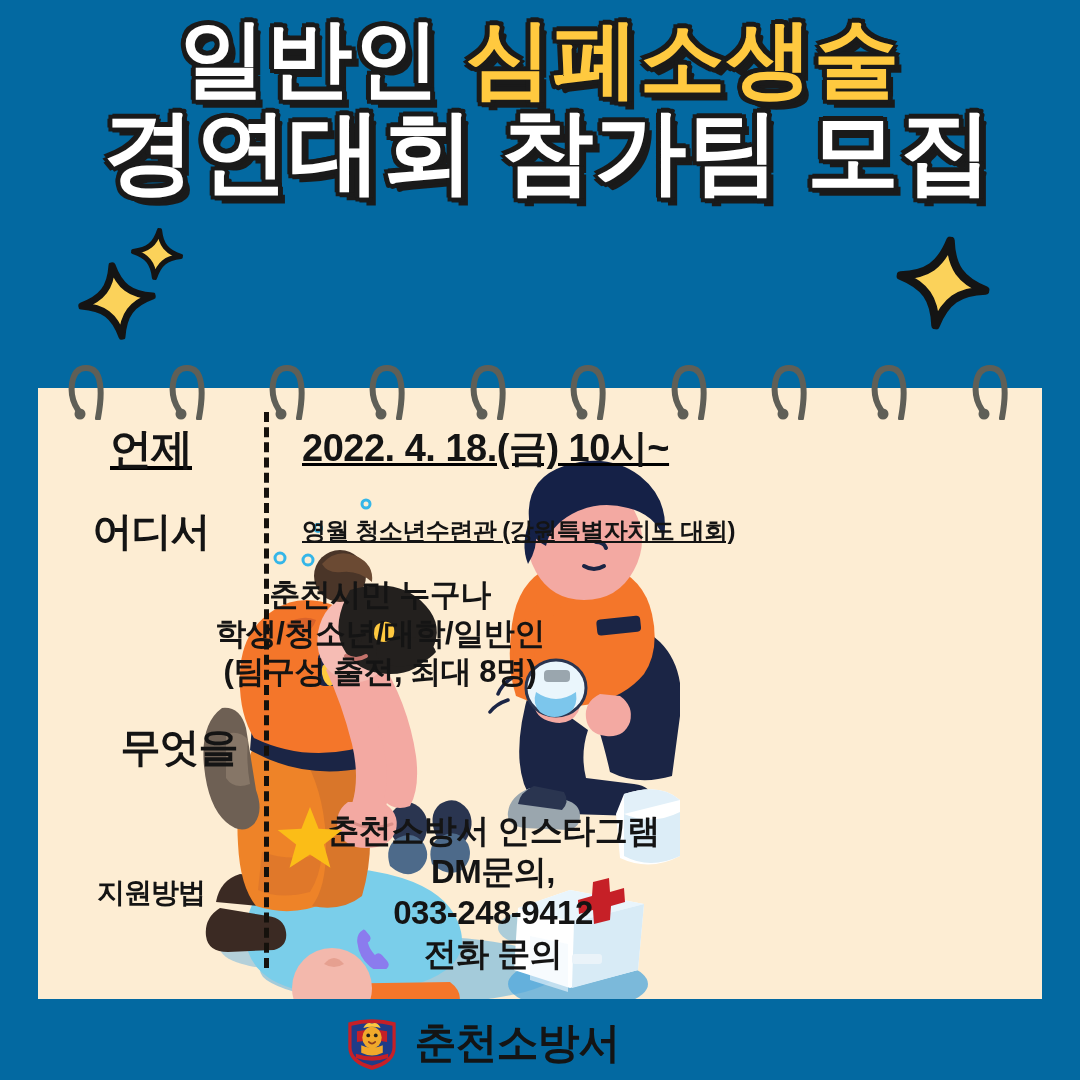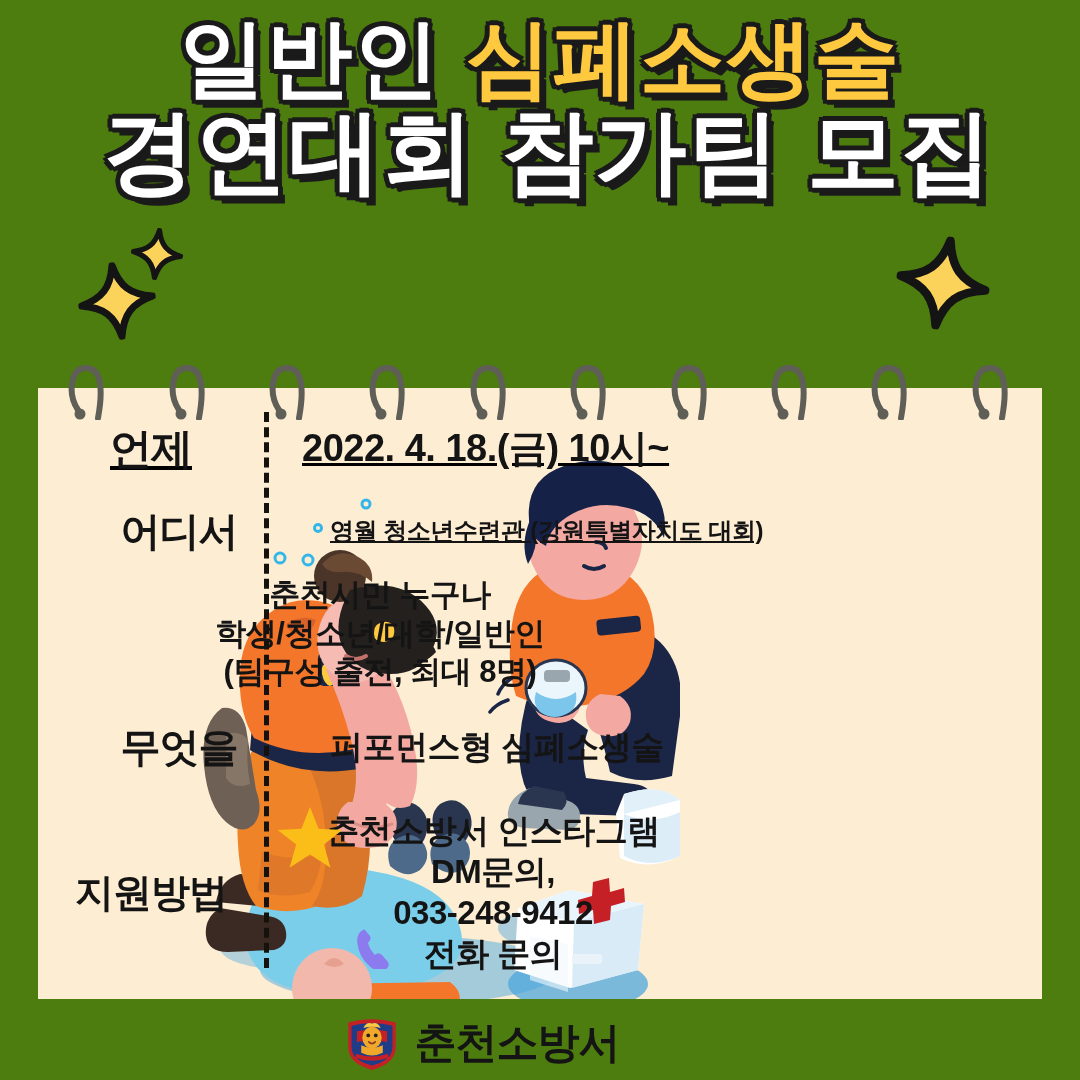--- a/index.html
+++ b/index.html
@@ -6,21 +6,21 @@
   html, body {
     margin: 0;
     padding: 0;
     background: #ffffff;
   }
   .poster {
     position: relative;
     width: 1080px;
     height: 1080px;
     overflow: hidden;
-    background: #4d7c0f;
+    background: #0369a1;
     font-family: "Liberation Sans", "DejaVu Sans", sans-serif;
     -webkit-font-smoothing: antialiased;
   }
 
   
   .title-block {
     position: absolute;
     top: 16px;
     left: 0;
     width: 1080px;
@@ -122,31 +122,31 @@
     font-size: 34px;
     font-weight: 900;
     color: #141414;
     line-height: 1.24;
     letter-spacing: -0.5px;
   }
   .row-value.center { text-align: center; padding-left: 10px; padding-right: 330px; }
   .row-value .vl { display: block; white-space: nowrap; }
 
   .r-when   { top: 22px;  height: 78px; text-decoration: underline; }
-  .r-where  { top: 104px; height: 78px; margin-left: 28px; }
+  .r-where  { top: 104px; height: 78px; }
   .r-who    { top: 178px; height: 136px; }
   .r-what   { top: 320px; height: 78px; padding-left: 28px; }
   .r-how    { top: 410px; height: 190px; }
 
   .r-when .row-value   { font-size: 38px; }
   .r-where .row-value  { font-size: 24px; text-decoration: underline; }
   .r-who .row-value    { font-size: 31px; }
   .r-what .row-value   { font-size: 33px; }
   .r-how  .row-value   { font-size: 33px; }
-  .r-how .row-label    { font-size: 39px; }
+  .r-how .row-label    { font-size: 28px; }
   .r-where .row-label  { font-size: 40px; }
   .r-what .row-label   { font-size: 40px; }
 
   .star-deco {
     position: absolute;
     left: 276px;
     top: 805px;
     width: 68px;
     height: 66px;
     z-index: 3;
@@ -407,23 +407,20 @@
     <div class="row r-who">
       <div class="row-value center">
         <span class="vl">춘천시민 누구나</span>
         <span class="vl">학생/청소년/대학/일반인</span>
         <span class="vl">(팀구성 출전, 최대 8명)</span>
       </div>
     </div>
 
     <div class="row r-what">
       <div class="row-label">무엇을</div>
-      <div class="row-value">
-        <span class="vl">퍼포먼스형 심폐소생술</span>
-      </div>
     </div>
 
     <div class="row r-how">
       <div class="row-label">지원방법</div>
       <div class="row-value center">
         <span class="vl">춘천소방서 인스타그램</span>
         <span class="vl">DM문의,</span>
         <span class="vl">033-248-9412</span>
         <span class="vl">전화 문의</span>
       </div>

